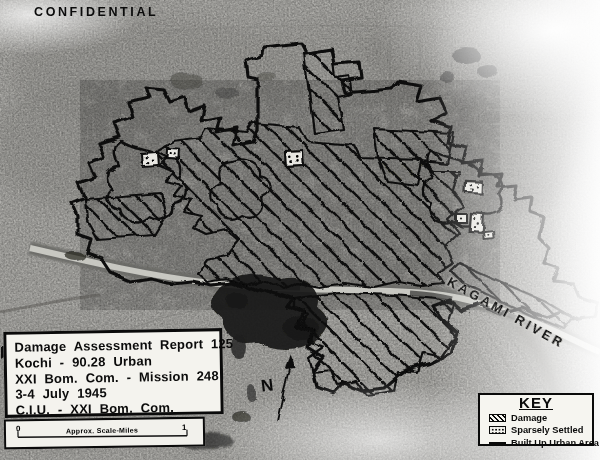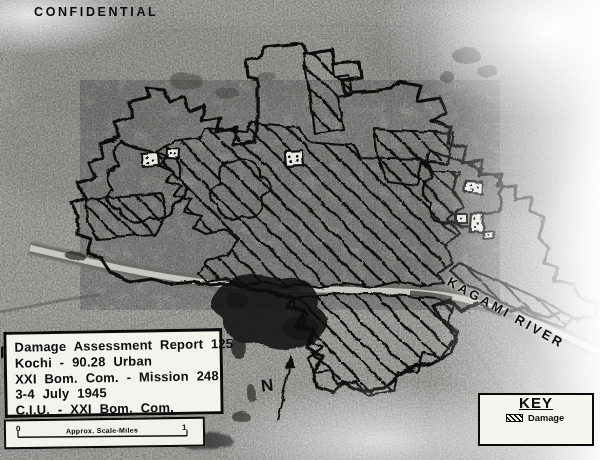--- a/index.html
+++ b/index.html
@@ -28,21 +28,21 @@
     border:2.5px solid #0a0a0a;transform:rotate(-0.8deg);box-sizing:border-box;
   }
   .scale-box svg{display:block;}
 
   .key-box{
     left:478px;top:393px;width:116px;height:53px;background:#f6f5f0;
     border:2.5px solid #0a0a0a;box-sizing:border-box;padding-top:2px;
   }
   .key-title{display:table;margin:0 auto;font-size:15px;font-weight:700;
     letter-spacing:1px;border-bottom:1.5px solid #0a0a0a;line-height:12px;}
-  .key-row{display:flex;align-items:center;gap:5px;padding-left:26px;
+  .key-row{display:flex;align-items:center;gap:5px;padding-left:9px;
     font-size:9.3px;font-weight:600;margin-top:2.6px;white-space:nowrap;}
   .sw{width:17px;height:8px;box-sizing:border-box;flex:0 0 auto;}
   .sw-hatch{border:1.3px solid #0a0a0a;background:
     repeating-linear-gradient(45deg,transparent 0 2.1px,#0a0a0a 2.1px 3.5px);}
   .sw-dots{border:1.3px solid #0a0a0a;
     background-image:radial-gradient(circle,#0a0a0a 0.8px,transparent 1px);
     background-size:3.4px 3.4px;background-position:1px 1px;}
   .sw-line{height:3px;background:#0a0a0a;margin-top:1px;}
 
   .kagami{
@@ -285,15 +285,23 @@
       <path d="M181,11 L181,17" stroke="#111" stroke-width="1.2"></path>
     </svg>
   </div>
 
   <div class="overlay key-box">
     <div class="key-title">KEY</div>
     <div class="key-row">
       <span class="sw sw-hatch"></span>
       <span>Damage</span>
     </div>
+    <div class="key-row">
+      <span class="sw sw-dots"></span>
+      <span>Sparsely Settled</span>
+    </div>
+    <div class="key-row">
+      <span class="sw sw-line"></span>
+      <span>Built Up Urban Area</span>
+    </div>
   </div>
 
 </div>
 
 </body></html>

